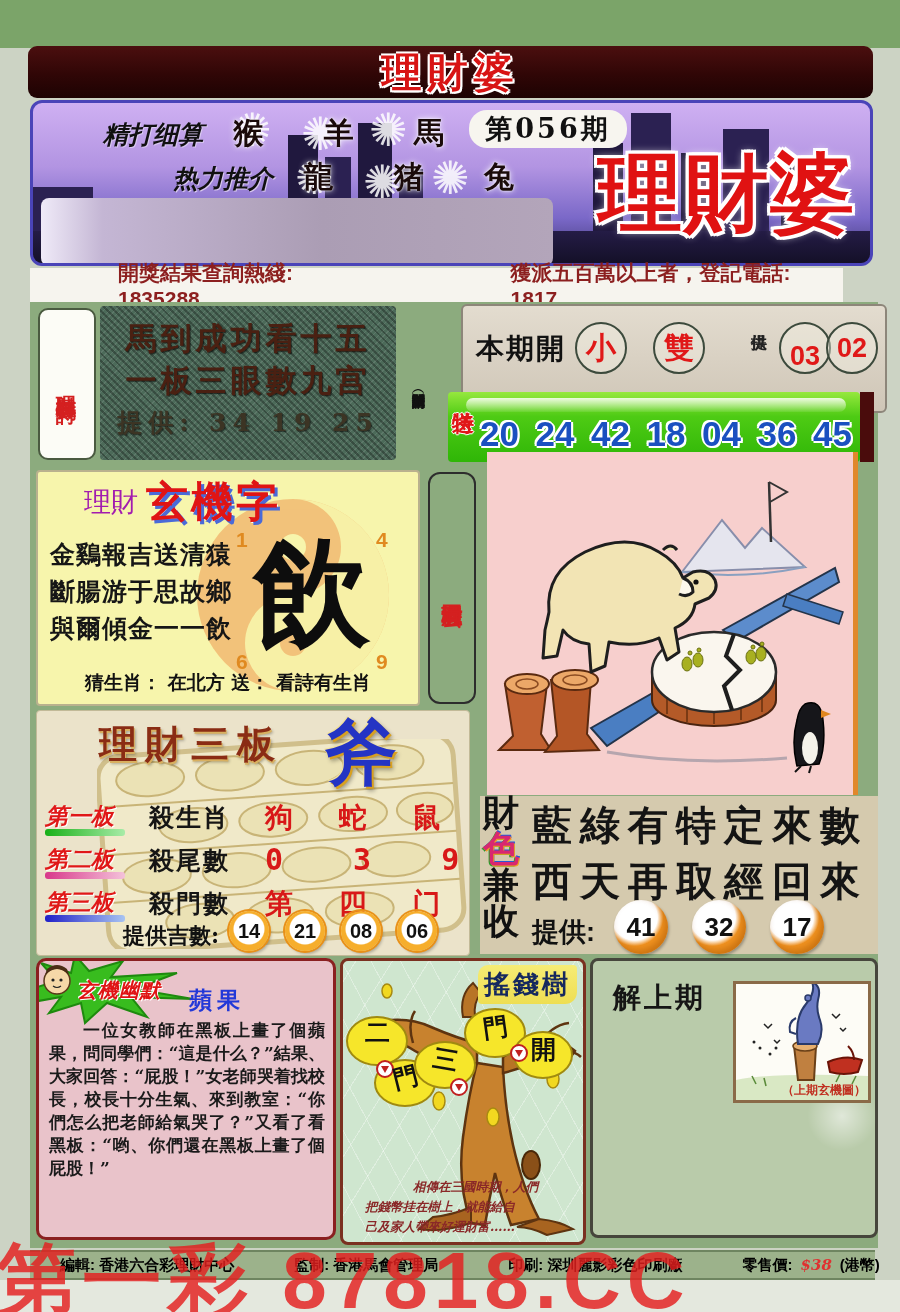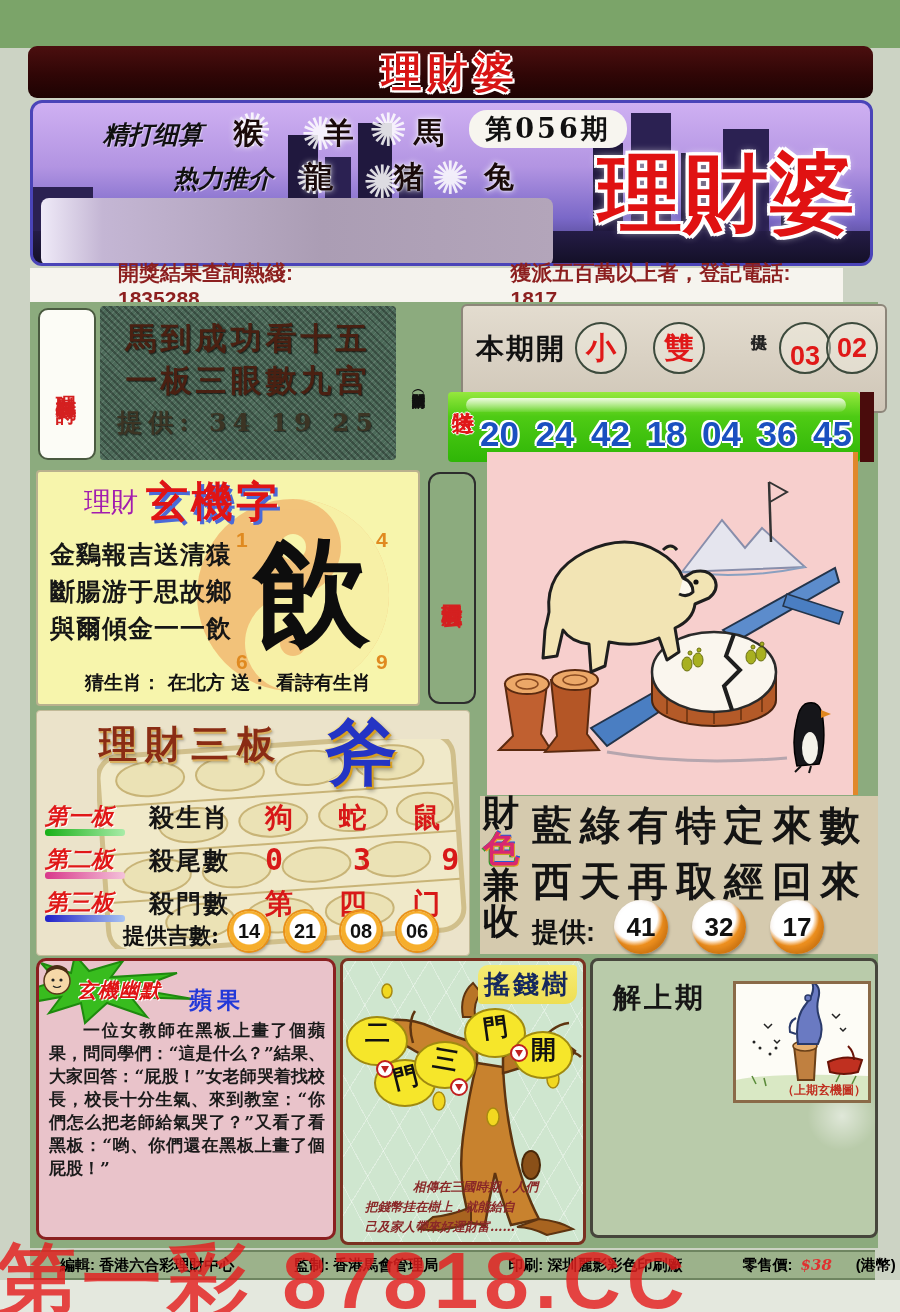--- a/index.html
+++ b/index.html
@@ -178,21 +178,21 @@
     border:3px solid #8a6a48;box-sizing:border-box;}
   .last-cap{position:absolute;right:2px;bottom:1px;font-size:12px;font-weight:bold;color:#c03020;}
 
   
   .footer{left:30px;top:1250px;width:845px;height:30px;background:#9cb28b;border-top:2px solid #6e8560;
     border-bottom:2px solid #6e8560;display:flex;align-items:center;box-sizing:border-box;}
   .footer span{font-size:15px;font-weight:bold;color:#000000;white-space:nowrap;}
   .footer .f1{margin-left:30px;} .footer .f2{margin-left:60px;} .footer .f3{margin-left:70px;}
   .footer .f4{margin-left:60px;}
   .footer .price{color:#e03030;font-style:italic;margin-left:8px;}
-  .footer .cur{margin-left:24px;}
+  .footer .cur{margin-left:8px;}
   .below-footer{left:0;top:1280px;width:900px;height:32px;background:#e4e8de;}
 
   
   .watermark{left:-4px;top:1228px;font-size:80px;font-weight:bold;color:rgba(228,30,30,.82);
     letter-spacing:6px;white-space:nowrap;z-index:60;}
 </style>
 <title>理財婆</title></head>
 <body>
 
 <div class="abs top-strip"></div>

